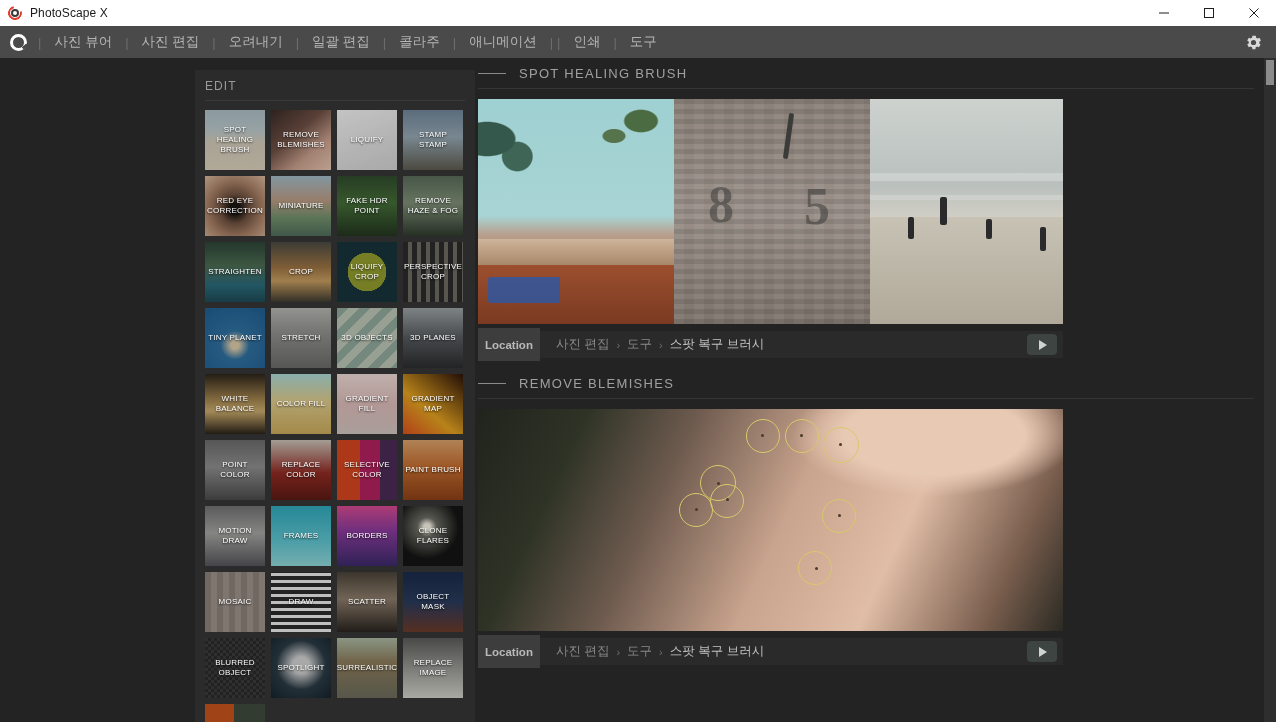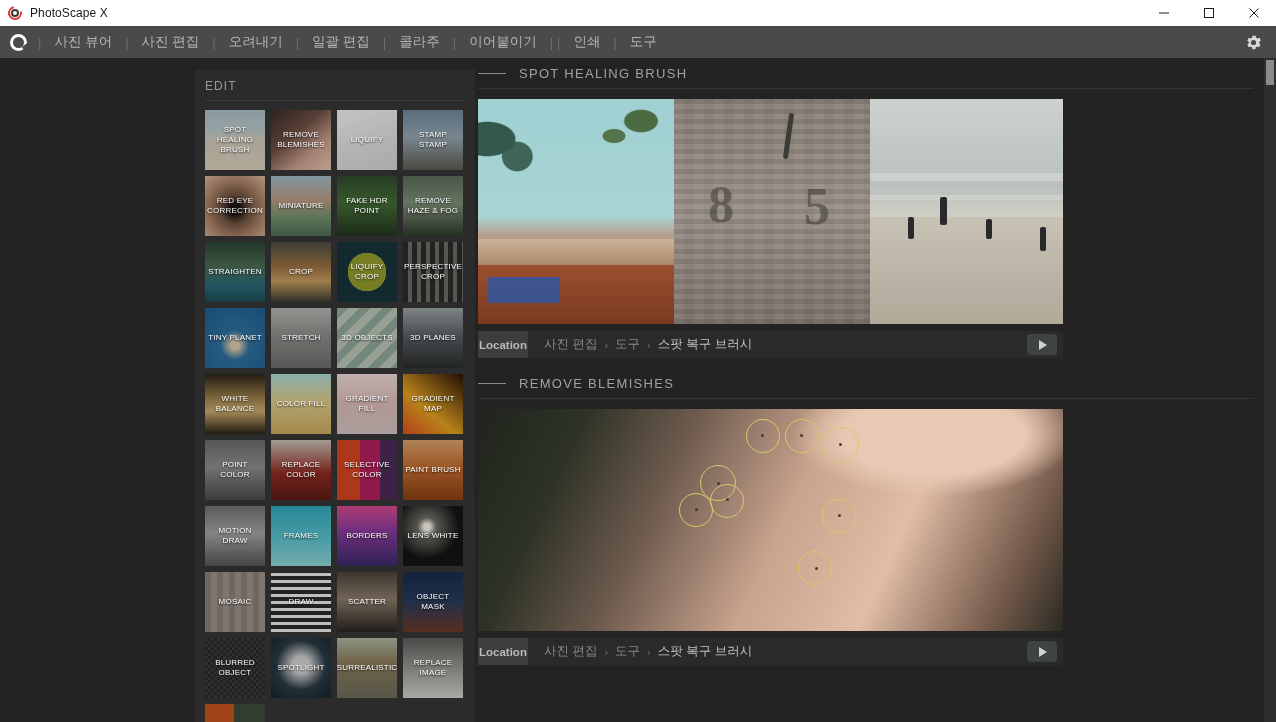--- a/index.html
+++ b/index.html
@@ -180,23 +180,23 @@
     margin: 7px 0 0 3px;
     width: 585px; height: 27px;
     background: #2a2a2a;
     display: flex; align-items: center;
     position: relative;
   }
   .loc-tag {
     background: #3d3d3d;
     color: #b9b9b9;
     font-size: 11.5px; font-weight: bold;
-    height: 27px;
+    height: 33px;
     display: flex; align-items: center;
-    padding: 0 1px;
+    padding: 0 7px;
   }
   .crumbs {
     display: flex; align-items: center;
     margin-left: 16px; gap: 7px;
   }
   .crumb { color: #8b8b8b; font-size: 12.5px; }
   .crumb.last { color: #c2c2c2; }
   .crumb-sep { color: #6f6f6f; font-size: 11px; }
   .play-btn {
     position: absolute; right: 6px; top: 3px;
@@ -348,21 +348,21 @@
   <div class="menu-item">사진 뷰어</div>
   <span class="menu-sep">|</span>
   <div class="menu-item">사진 편집</div>
   <span class="menu-sep">|</span>
   <div class="menu-item">오려내기</div>
   <span class="menu-sep">|</span>
   <div class="menu-item">일괄 편집</div>
   <span class="menu-sep">|</span>
   <div class="menu-item">콜라주</div>
   <span class="menu-sep">|</span>
-  <div class="menu-item">이어붙이기</div>
+  <div class="menu-item">애니메이션</div>
   <span class="menu-sep">|</span>
   <span class="menu-sep">|</span>
   <div class="menu-item">인쇄</div>
   <span class="menu-sep">|</span>
   <div class="menu-item">도구</div>
 
   <div id="gear-btn">
     <svg width="19" height="19" viewBox="0 0 24 24" fill="#d8d8d8">
       <path d="M19.4 13a7.6 7.6 0 0 0 0-2l2-1.6-2-3.4-2.4 1a7.6 7.6 0 0 0-1.7-1l-.4-2.6H10.6l-.4 2.6a7.6 7.6 0 0 0-1.7 1l-2.4-1-2 3.4L6.1 11a7.6 7.6 0 0 0 0 2l-2 1.6 2 3.4 2.4-1c.5.4 1.1.8 1.7 1l.4 2.6h3.8l.4-2.6c.6-.2 1.2-.6 1.7-1l2.4 1 2-3.4-2-1.6zM12 15.3A3.3 3.3 0 1 1 12 8.7a3.3 3.3 0 0 1 0 6.6z"></path>
     </svg>
@@ -506,21 +506,21 @@
           <div class="tool-label">FRAMES</div>
         </div>
         <div class="tool-cell">
           <div class="tool-thumb ph ph-borders"></div>
           <div class="ph-overlay-dark"></div>
           <div class="tool-label">BORDERS</div>
         </div>
         <div class="tool-cell">
           <div class="tool-thumb ph ph-lens"></div>
           <div class="ph-overlay-dark"></div>
-          <div class="tool-label">LENS WHITE</div>
+          <div class="tool-label">CLONE FLARES</div>
         </div>
         <div class="tool-cell">
           <div class="tool-thumb ph ph-mosaic"></div>
           <div class="ph-overlay-dark"></div>
           <div class="tool-label">MOSAIC</div>
         </div>
         <div class="tool-cell">
           <div class="tool-thumb ph ph-draw"></div>
           <div class="ph-overlay-dark"></div>
           <div class="tool-label">DRAW</div>

